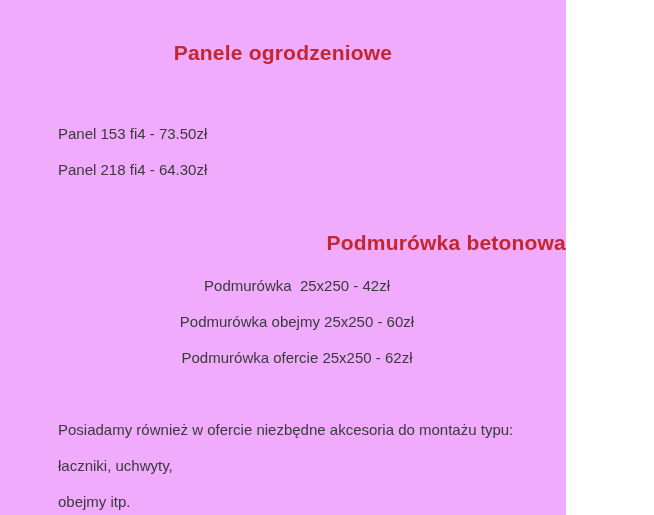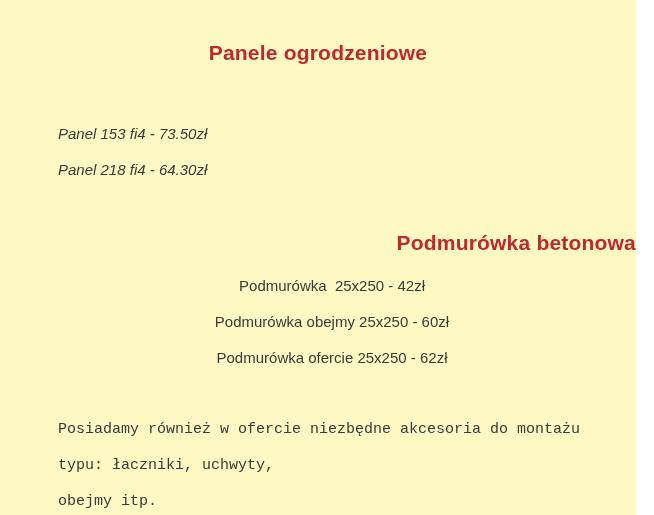--- a/index.html
+++ b/index.html
@@ -7,23 +7,23 @@
     padding: 0;
   }
   body {
     width: 654px;
     height: 515px;
     background: #ffffff;
     overflow: hidden;
   }
   .page {
     position: relative;
-    width: 636px;
+    width: 566px;
     height: 515px;
-    background: #fef9c3;
+    background: #f0abfc;
     font-family: "Liberation Sans", sans-serif;
     color: #3a3a3a;
   }
   .section-heading {
     position: absolute;
     left: 0;
     right: 0;
     margin: 0;
     text-align: center;
     color: #c1272d;
@@ -33,38 +33,37 @@
     letter-spacing: 0.2px;
     white-space: pre-wrap;
   }
   .heading-1 { top: 40px; }
   .heading-2 { top: 230px; text-align: right; }
   .price-list {
     position: absolute;
     left: 58px;
     right: 30px;
   }
-  .list-1 { top: 116px; font-style: italic; }
+  .list-1 { top: 116px; }
   .list-2 { top: 268px; text-align: center; }
   .price-line {
     font-size: 15px;
     line-height: 36px;
     white-space: pre-wrap;
   }
   .footer-note {
     position: absolute;
     top: 412px;
     left: 58px;
     right: 30px;
   }
   .note-line {
     font-size: 15px;
     line-height: 36px;
     white-space: pre-wrap;
-    font-family: Liberation Mono, monospace;
   }
 </style>
 </head>
 <body>
 
 <div class="page">
 
   <h1 class="section-heading heading-1">Panele ogrodzeniowe</h1>
 
   <div class="price-list list-1">

